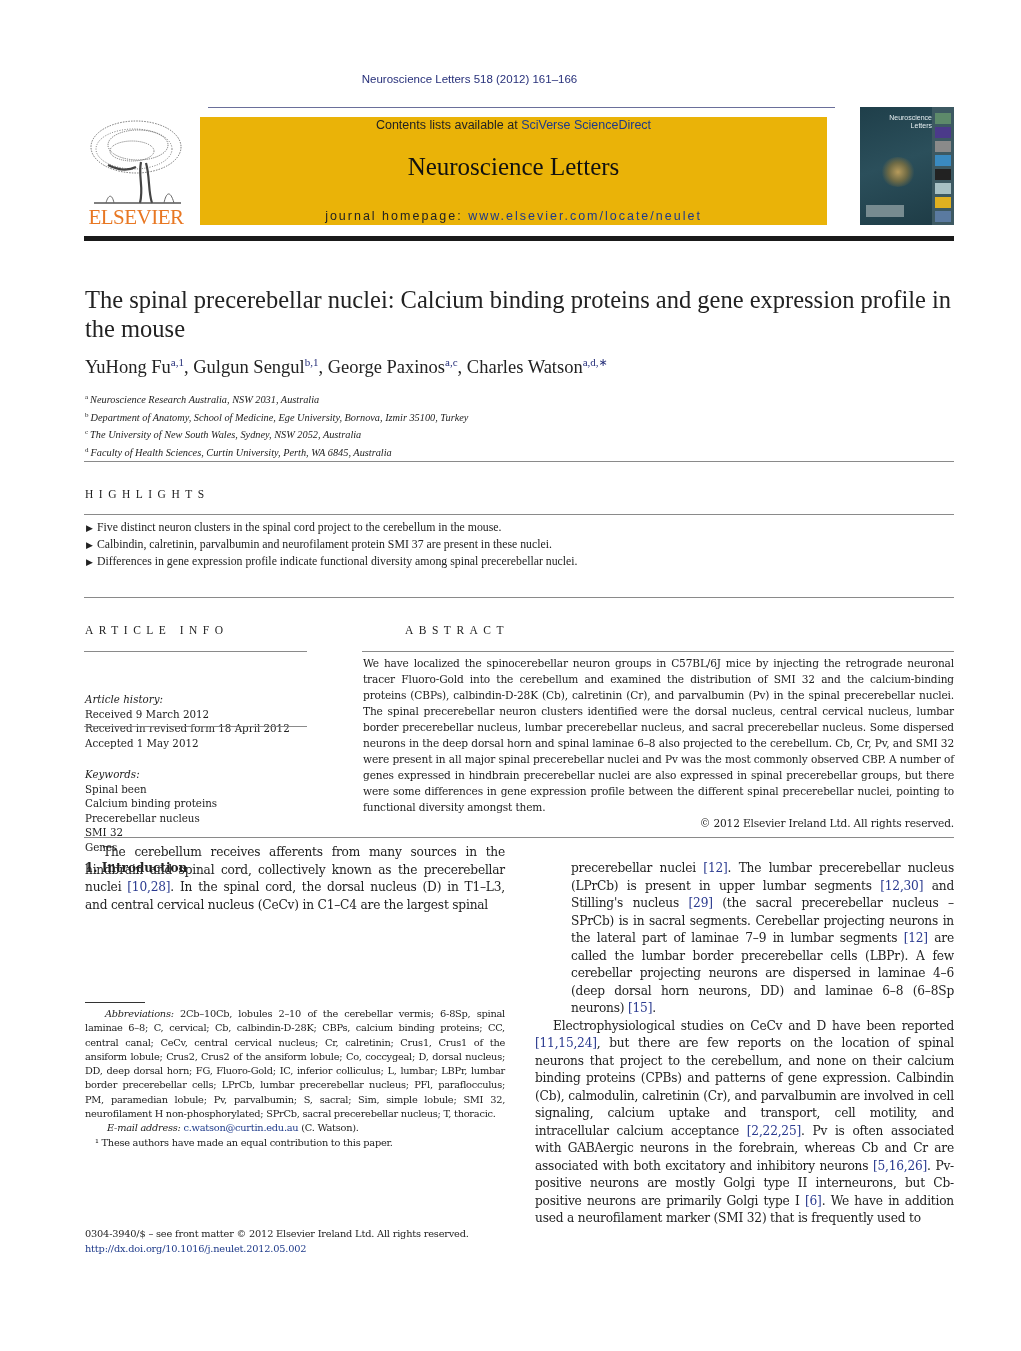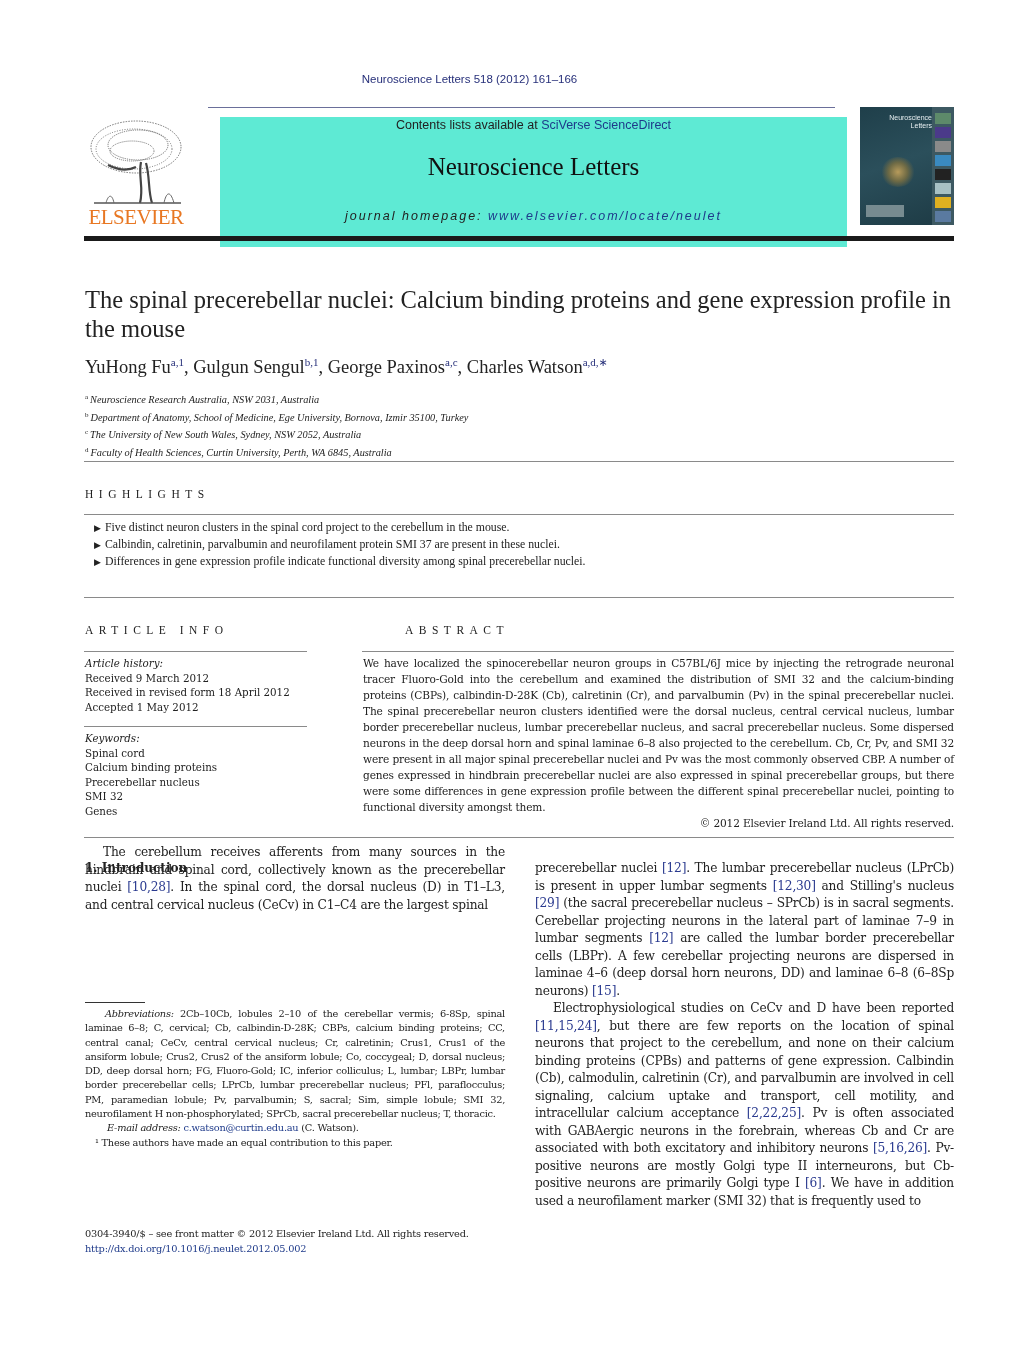--- a/index.html
+++ b/index.html
@@ -11,27 +11,27 @@
   .journal-ref { position: absolute; top: 73px; left: 9px; width: 921px; text-align: center;
     font-family: "Liberation Sans", sans-serif; font-size: 11.5px; color: #27307a; }
 
   .top-rule { position: absolute; left: 208px; top: 107px; width: 627px; height: 1px; background: #6a6f9a; }
 
   .logo { position: absolute; left: 84px; top: 117px; width: 104px; height: 113px; }
   .logo .tree { position: absolute; left: 2px; top: 0; width: 100px; height: 90px; }
   .logo .wordmark { position: absolute; left: 0; bottom: 0; width: 104px; text-align: center;
     font-family: "Liberation Serif", serif; font-size: 21px; color: #e87722; letter-spacing: -0.5px; }
 
-  .banner { position: absolute; left: 220px; top: 117px; width: 627px; height: 130px; background: #5eead4; }
+  .banner { position: absolute; left: 200px; top: 117px; width: 627px; height: 108px; background: #eab308; }
   .banner .contents { position: absolute; top: 1px; width: 100%; text-align: center;
     font-family: "Liberation Sans", sans-serif; font-size: 12.5px; color: #222; }
   .banner .journal-name { position: absolute; top: 36px; width: 100%; text-align: center;
     font-family: "Liberation Serif", serif; font-size: 25px; color: #111; }
   .banner .homepage { position: absolute; top: 92px; width: 100%; text-align: center;
-    font-family: "Liberation Sans", sans-serif; font-size: 12.5px; color: #222; letter-spacing: 2px; font-style: italic; }
+    font-family: "Liberation Sans", sans-serif; font-size: 12.5px; color: #222; letter-spacing: 2px; }
 
   .cover { position: absolute; left: 860px; top: 107px; width: 94px; height: 118px;
     background: linear-gradient(160deg, #1f3f4a 0%, #2b4f5b 45%, #1d3a44 100%); overflow: hidden; }
   .cover .cover-title { position: absolute; left: 14px; top: 7px; width: 58px; font-family: "Liberation Sans", sans-serif;
     font-size: 7px; color: #e6eef0; line-height: 8px; text-align: right; }
   .cover .strip { position: absolute; right: 0; top: 0; width: 22px; height: 118px; background: #3d5962; }
   .cover .thumb { position: absolute; right: 3px; width: 16px; height: 11px; }
   .cover .box { position: absolute; left: 6px; bottom: 8px; width: 38px; height: 12px; background: #778b90; }
   .cover .neuron { position: absolute; left: 20px; top: 50px; width: 36px; height: 30px; border-radius: 50%;
     background: radial-gradient(circle, #b79b5b 0%, #6e6a45 40%, rgba(0,0,0,0) 70%); }
@@ -42,35 +42,35 @@
     font-size: 24.5px; line-height: 29px; color: #222; }
   .authors { position: absolute; left: 85px; top: 356px; font-family: "Liberation Serif", serif; font-size: 18.5px; color: #222; white-space: nowrap; }
   .authors sup { font-size: 11px; color: #27307a; vertical-align: 7px; }
   .affils { position: absolute; left: 85px; top: 390px; font-family: "Liberation Serif", serif; font-style: italic; font-size: 10.3px; line-height: 14.5px; color: #222; }
   .affils sup { font-style: normal; font-size: 7px; vertical-align: 4px; margin-right: 2px; }
 
   .rule { position: absolute; height: 1px; background: #8a8a8a; }
 
   .section-caps { position: absolute; font-family: "Liberation Serif", serif; font-size: 11.5px; letter-spacing: 5.5px; color: #222; }
 
-  .highlights-list { position: absolute; left: 94px; top: 519px; font-family: "Liberation Serif", serif; font-size: 11.8px; line-height: 16px; color: #222; list-style: none; }
+  .highlights-list { position: absolute; left: 86px; top: 519px; font-family: "Liberation Serif", serif; font-size: 11.8px; line-height: 16px; color: #222; list-style: none; }
   .highlights-list li { white-space: nowrap; }
   .highlights-list .bullet { font-size: 9px; margin-right: 4px; }
 
   .info-block { position: absolute; left: 85px; font-family: "DejaVu Serif", serif; font-size: 10.3px; line-height: 14.5px; color: #222; }
-  .info-block .label { font-style: italic; }
+  .info-block .label { font-style: italic; margin-top: 36px; }
 
   .abstract { position: absolute; left: 363px; top: 655px; width: 591px; font-family: "DejaVu Serif", serif;
     font-size: 10.6px; line-height: 16px; color: #222; text-align: justify; letter-spacing: -0.15px; }
   .abstract .copyright { text-align: right; }
 
   .intro-heading { position: absolute; left: 85px; top: 861px; font-family: "DejaVu Serif", serif; font-weight: bold; font-size: 12px; color: #222; }
   .body-col { position: absolute; font-family: "DejaVu Serif", serif; font-size: 12.2px; line-height: 17.5px; color: #222; text-align: justify; letter-spacing: -0.2px; }
   .body-col p { text-indent: 18px; }
-  .body-col p.noindent { text-indent: 0; }
+  .body-col p.noindent { text-indent: 0; margin-left: 36px; }
 
   .fn-rule { position: absolute; left: 85px; top: 1002px; width: 60px; height: 1px; background: #333; }
   .footnotes { position: absolute; left: 85px; top: 1007px; width: 420px; font-family: "DejaVu Serif", serif; font-size: 9.8px; line-height: 14.3px; color: #222; text-align: justify; letter-spacing: -0.25px; }
   .footnotes p { text-indent: 20px; }
   .footnotes .it { font-style: italic; }
   .front-matter { position: absolute; left: 85px; top: 1226px; font-family: "DejaVu Serif", serif; font-size: 9.8px; line-height: 15px; color: #222; letter-spacing: -0.2px; }
 </style>
 </head>
 <body>
 
@@ -151,21 +151,21 @@
 <div class="rule" style="left:84px;top:651px;width:223px;"></div>
 <div class="info-block" style="top:656px;">
   <div class="label">Article history:</div>
   <div>Received 9 March 2012</div>
   <div>Received in revised form 18 April 2012</div>
   <div>Accepted 1 May 2012</div>
 </div>
 <div class="rule" style="left:84px;top:726px;width:223px;"></div>
 <div class="info-block" style="top:731px;">
   <div class="label">Keywords:</div>
-  <div>Spinal cord</div>
+  <div>Spinal been</div>
   <div>Calcium binding proteins</div>
   <div>Precerebellar nucleus</div>
   <div>SMI 32</div>
   <div>Genes</div>
 </div>
 
 <div class="section-caps" style="left:363px;top:624px;margin-left:42px;">ABSTRACT</div>
 <div class="rule" style="left:362px;top:651px;width:592px;"></div>
 <div class="abstract">
   <p>We have localized the spinocerebellar neuron groups in C57BL/6J mice by injecting the retrograde neuronal tracer Fluoro-Gold into the cerebellum and examined the distribution of SMI 32 and the calcium-binding proteins (CBPs), calbindin-D-28K (Cb), calretinin (Cr), and parvalbumin (Pv) in the spinal precerebellar nuclei. The spinal precerebellar neuron clusters identified were the dorsal nucleus, central cervical nucleus, lumbar border precerebellar nucleus, lumbar precerebellar nucleus, and sacral precerebellar nucleus. Some dispersed neurons in the deep dorsal horn and spinal laminae 6–8 also projected to the cerebellum. Cb, Cr, Pv, and SMI 32 were present in all major spinal precerebellar nuclei and Pv was the most commonly observed CBP. A number of genes expressed in hindbrain precerebellar nuclei are also expressed in spinal precerebellar groups, but there were some differences in gene expression profile between the different spinal precerebellar nuclei, pointing to functional diversity amongst them.</p>

